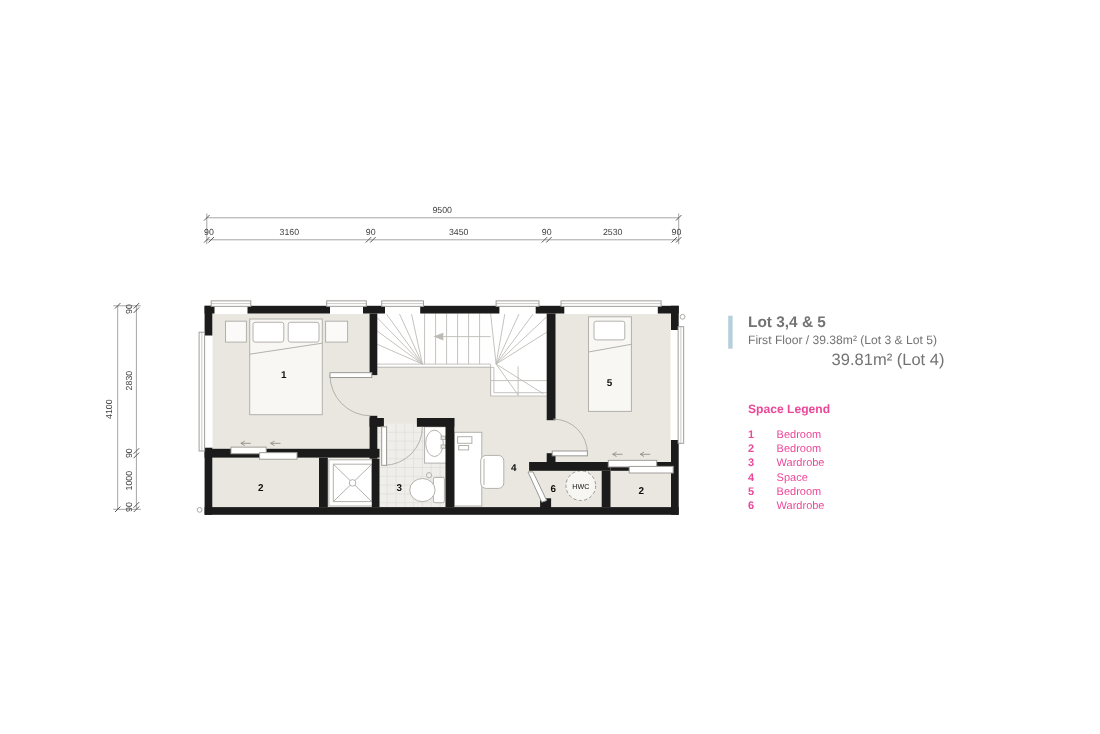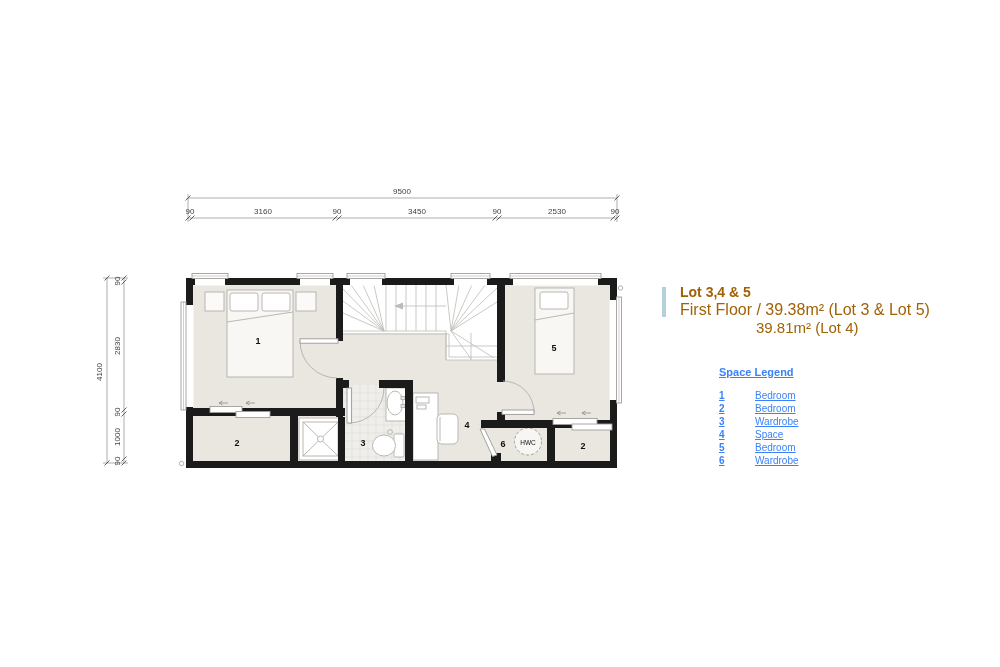--- a/index.html
+++ b/index.html
@@ -1,29 +1,29 @@
 <!DOCTYPE html>
 <html><head>
 <meta charset="utf-8">
 <style>
   html,body{margin:0;padding:0;background:#ffffff;}
   body{font-family:"Liberation Sans", sans-serif;}
   .canvas{position:relative;width:1000px;height:667px;background:#ffffff;overflow:hidden;}
   svg{position:absolute;left:0;top:0;}
-  .title-block{position:absolute;left:662px;top:283px;display:flex;color:#a16207;}
+  .title-block{position:absolute;left:662px;top:283px;display:flex;color:#737373;}
   .accent-bar{width:4px;height:30px;background:#b5cfdb;margin-top:4px;}
   .title-text{margin-left:14px;}
   .lot-title{font-size:14px;font-weight:bold;line-height:18px;}
-  .floor-line{font-size:16px;line-height:18px;}
+  .floor-line{font-size:11px;line-height:18px;}
   .floor-line2{font-size:15px;line-height:18px;padding-left:76px;}
-  .legend{position:absolute;left:719px;top:366px;color:#3b82f6;text-decoration:underline;}
+  .legend{position:absolute;left:680px;top:366px;color:#ec4899;}
   .legend-heading{font-size:11px;font-weight:bold;margin-bottom:11px;}
   .legend-row{font-size:10px;line-height:13px;display:flex;}
   .legend-num{font-weight:bold;width:26px;}
-  .legend-label{font-weight:normal;margin-left:10px;}
+  .legend-label{font-weight:normal;}
 </style>
 </head>
 <body>
 
 <div class="canvas">
 
 <svg width="1000" height="667" viewBox="0 0 1000 667">
 
   <g>
     <rect x="193" y="285" width="417" height="176" fill="#e9e7e0"></rect>

